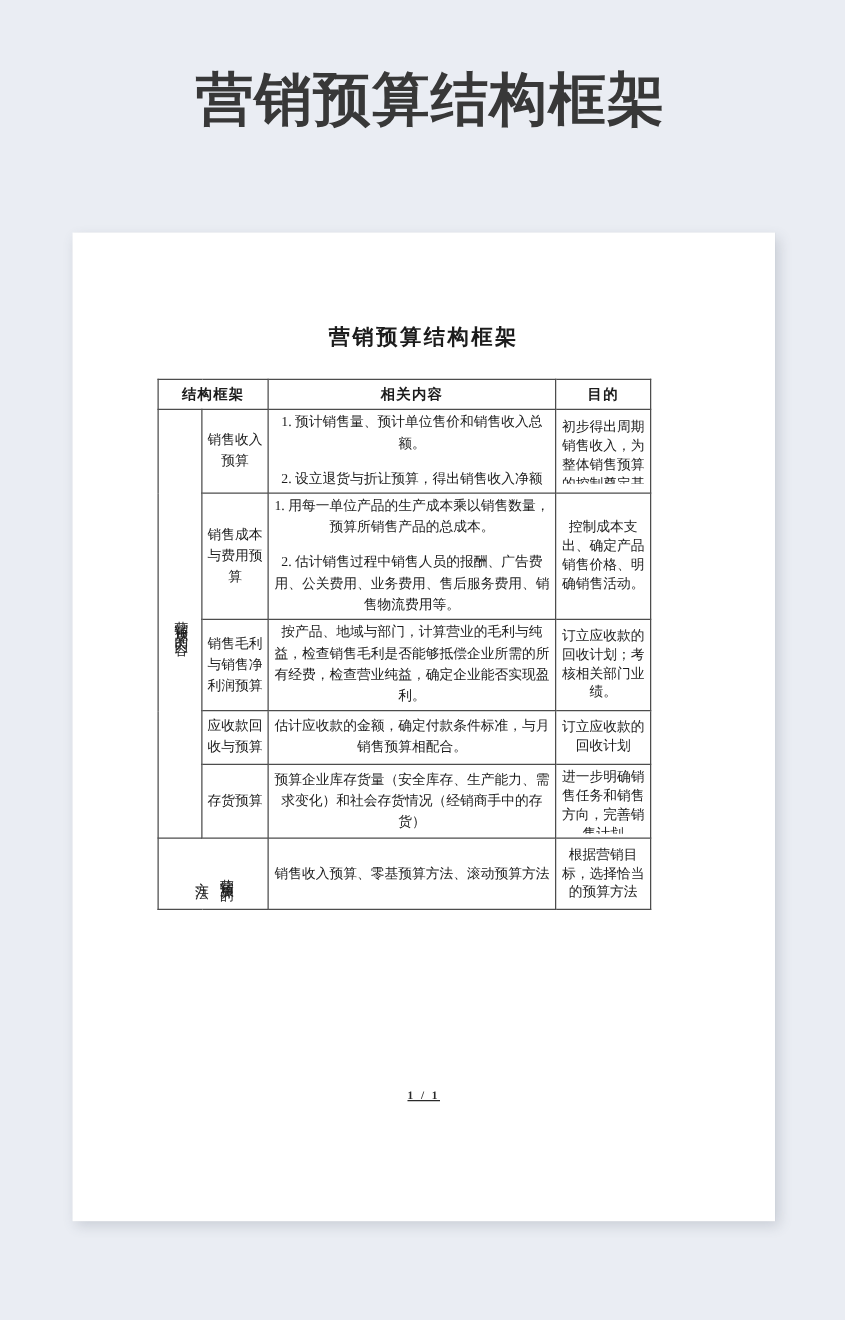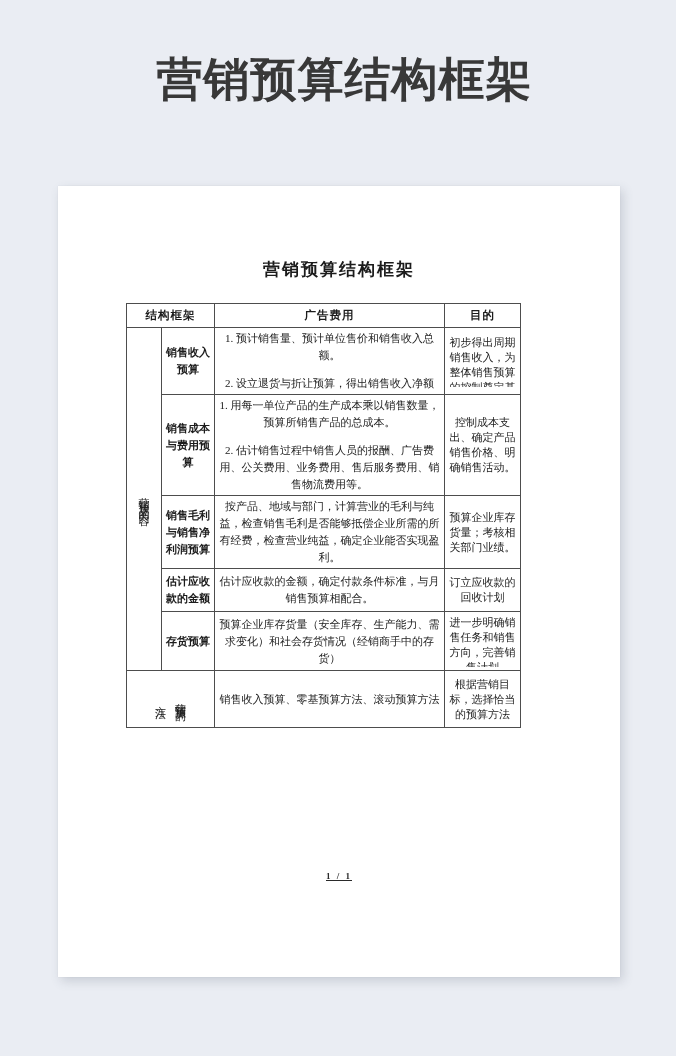--- a/index.html
+++ b/index.html
@@ -75,21 +75,20 @@
     writing-mode: vertical-rl;
     text-orientation: upright;
     letter-spacing: 3px;
     font-size: 11px;
     line-height: 14px;
   }
   td.row-label {
     text-align: center;
     line-height: 17px;
     padding: 2px 4px;
-    font-weight: bold;
   }
   td.cell-content {
     text-align: center;
     line-height: 17px;
     padding: 3px 6px;
   }
   td.cell-content p { margin: 0; }
   td.cell-content p + p { margin-top: 11px; }
   td.cell-purpose {
     text-align: center;
@@ -147,21 +146,21 @@
     <table class="budget">
       <colgroup>
         <col style="width:35px">
         <col style="width:53px">
         <col style="width:230px">
         <col style="width:76px">
       </colgroup>
       <tbody>
         <tr>
           <th colspan="2">结构框架</th>
-          <th>广告费用</th>
+          <th>相关内容</th>
           <th>目的</th>
         </tr>
 
         <tr class="r1">
           <td rowspan="5" class="group-cell">
             <span class="vtext">营销预算的内容</span>
           </td>
           <td class="row-label">销售收入预算</td>
           <td class="cell-content">
             <p>1. 预计销售量、预计单位售价和销售收入总额。</p>
@@ -182,26 +181,26 @@
             <div>控制成本支出、确定产品销售价格、明确销售活动。</div>
           </td>
         </tr>
 
         <tr class="r3">
           <td class="row-label">销售毛利与销售净利润预算</td>
           <td class="cell-content">
             <p>按产品、地域与部门，计算营业的毛利与纯益，检查销售毛利是否能够抵偿企业所需的所有经费，检查营业纯益，确定企业能否实现盈利。</p>
           </td>
           <td class="cell-purpose">
-            <div>预算企业库存货量；考核相关部门业绩。</div>
+            <div>订立应收款的回收计划；考核相关部门业绩。</div>
           </td>
         </tr>
 
         <tr class="r4">
-          <td class="row-label">估计应收款的金额</td>
+          <td class="row-label">应收款回收与预算</td>
           <td class="cell-content">
             <p>估计应收款的金额，确定付款条件标准，与月销售预算相配合。</p>
           </td>
           <td class="cell-purpose">
             <div>订立应收款的回收计划</div>
           </td>
         </tr>
 
         <tr class="r5">
           <td class="row-label">存货预算</td>

